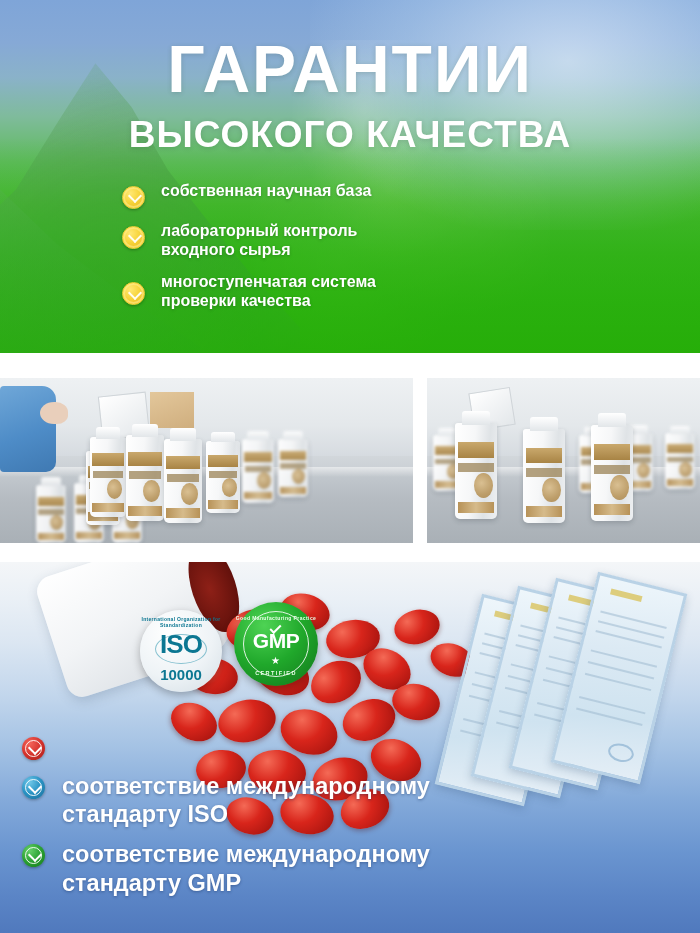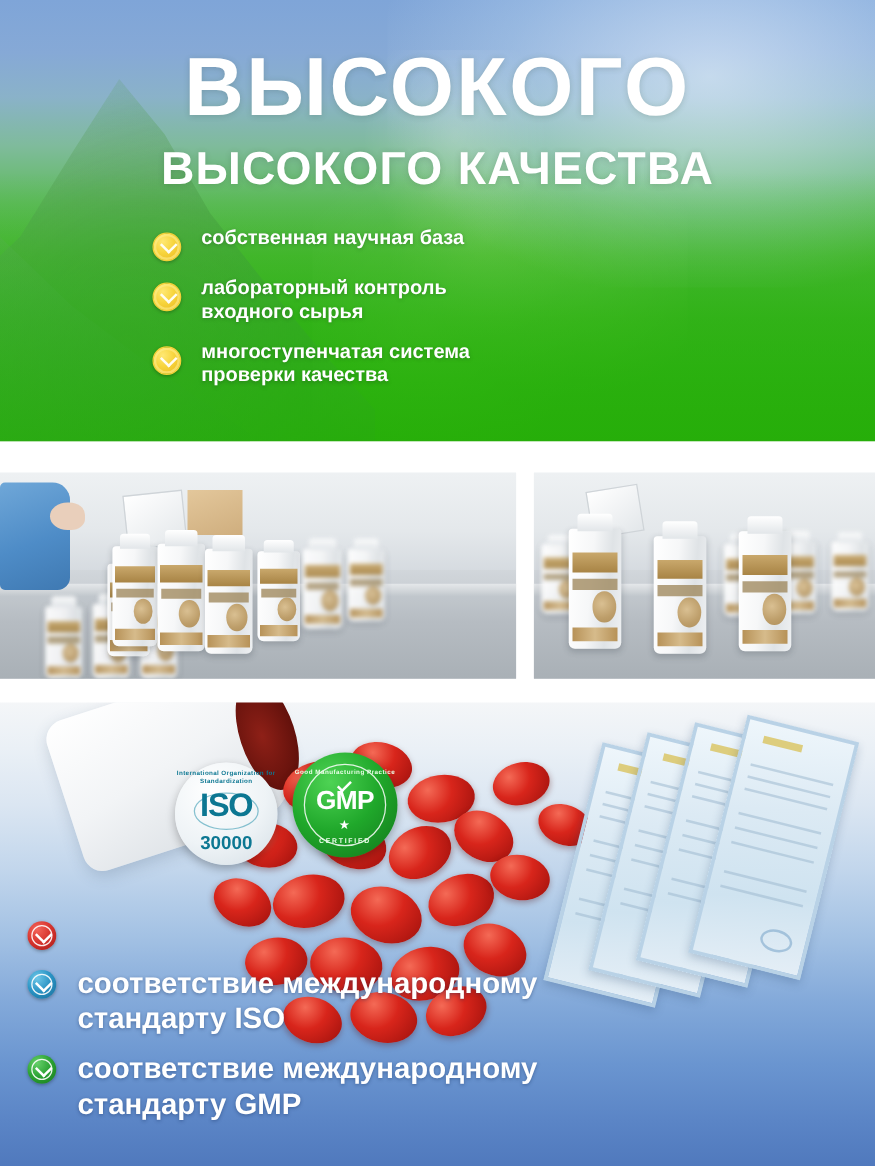--- a/index.html
+++ b/index.html
@@ -66,21 +66,21 @@
   }
   .title-sub{
     text-align:center; color:#ffffff; font-weight:bold;
     font-size:37px; line-height:1; letter-spacing:1px;
     padding-top:14px;
     text-shadow:0 1px 5px rgba(40,70,40,.20);
   }
 
   .hero-list{ margin-top:29px; padding-left:122px; }
   .hero-li{ display:flex; align-items:flex-start; margin-bottom:13px; }
-  .hero-li:last-child{ margin-bottom:12px; }
+  .hero-li:last-child{ margin-bottom:12px;align-items:center; }
   .hero-li-txt{
     color:#ffffff; font-weight:bold; font-size:16px; line-height:1.18;
     text-shadow:0 1px 3px rgba(30,70,30,.35);
     padding-left:16px; white-space:pre-line;
   }
 
   
   .coin{
     flex:0 0 auto; width:23px; height:23px; border-radius:50%;
     background:radial-gradient(circle at 35% 30%, #ffe873 0%, #f7d43c 45%, #e9b61c 100%);
@@ -330,21 +330,21 @@
 <body>
 
 <section class="hero">
   <div class="hero-sky"></div>
   <div class="hero-mtn"></div>
   <div class="hero-mtn2"></div>
   <div class="hero-people"></div>
   <div class="hero-green-veil"></div>
 
   <div class="hero-inner">
-    <h1 class="title-main">ВЫСОКОГО</h1>
+    <h1 class="title-main">ГАРАНТИИ</h1>
     <h2 class="title-sub">ВЫСОКОГО КАЧЕСТВА</h2>
 
     <ul class="hero-list">
       <li class="hero-li">
         <span class="coin"></span>
         <span class="hero-li-txt">собственная научная база</span>
       </li>
       <li class="hero-li">
         <span class="coin"></span>
         <span class="hero-li-txt">лабораторный контроль
@@ -584,21 +584,21 @@
     </div>
   </div>
 
   <div class="badges">
 
 
     <div class="badge iso">
       <span class="iso-arc">International Organization for Standardization</span>
       <span class="globe"></span>
       <span class="iso-txt">ISO</span>
-      <span class="iso-num">30000</span>
+      <span class="iso-num">10000</span>
     </div>
 
     <div class="badge gmp">
       <span class="ring"></span>
       <span class="gmp-arc">Good Manufacturing Practice</span>
       <span class="chk"></span>
       <span class="gmp-txt">GMP</span>
       <span class="star">★</span>
       <span class="gmp-bot">CERTIFIED</span>
     </div>

